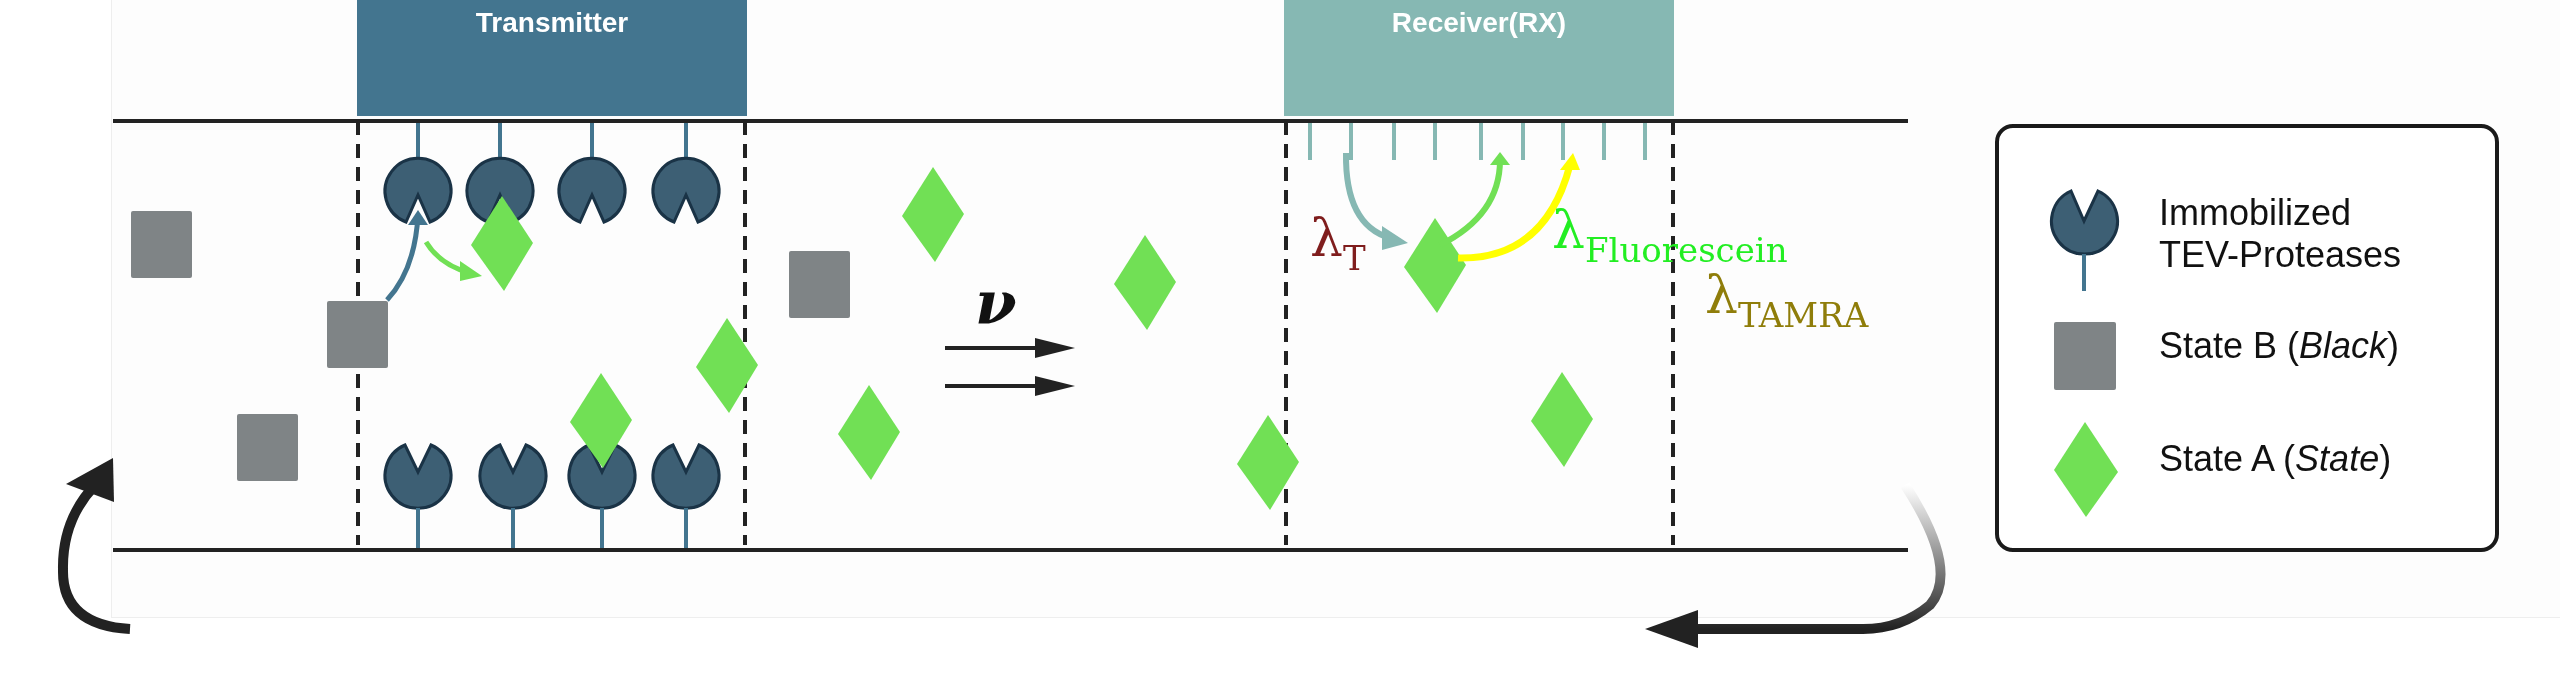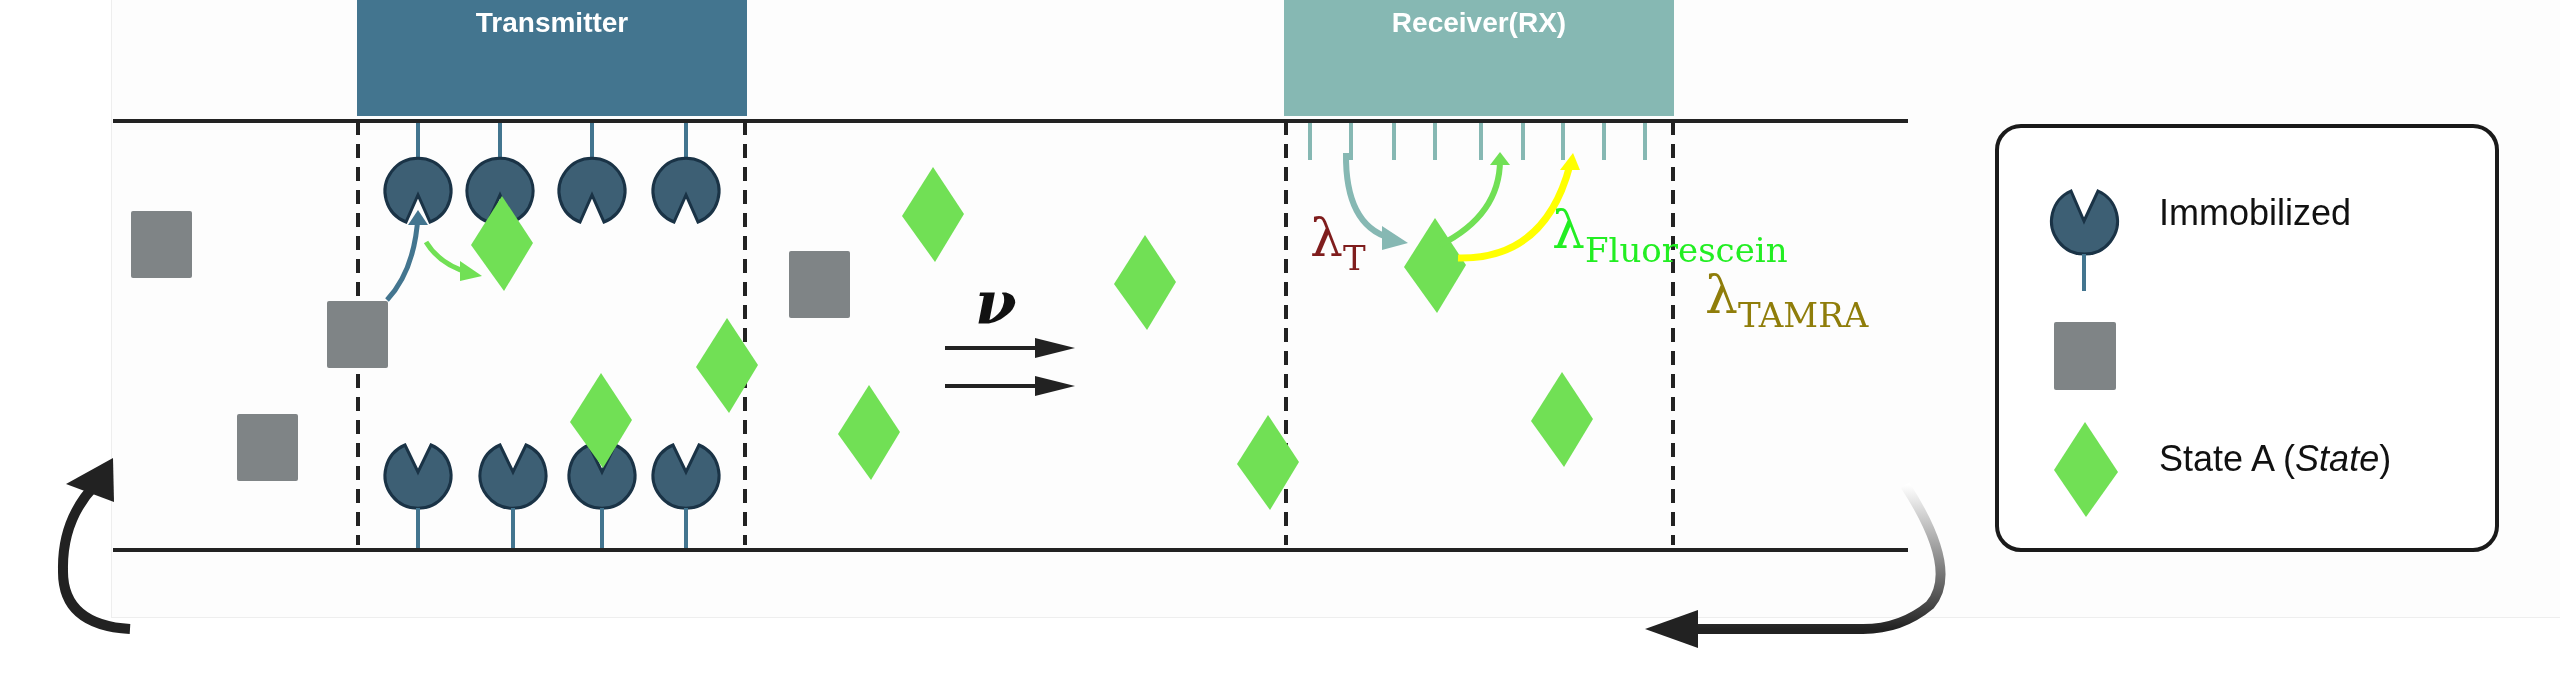--- a/index.html
+++ b/index.html
@@ -8,21 +8,21 @@
   .panel-bg { position: absolute; left: 111px; top: 0; width: 2449px; height: 617px; background: #fdfdfd; border-left: 1px solid #eeeeee; border-bottom: 1px solid #eeeeee; }
   .hdr { position: absolute; top: 0; height: 116px; color: #ffffff; font-weight: bold; font-size: 28px; line-height: 46px; text-align: center; display: flex; flex-direction: row; justify-content: center; }
   .hdr-tx { left: 357px; width: 390px; background: #43758f; }
   .hdr-rx { left: 1284px; width: 390px; background: #86b8b3; }
   .lbl { position: absolute; font-family: "DejaVu Serif", serif; white-space: nowrap; }
   .lam-t { left: 1310px; top: 208px; font-size: 52px; color: #7f1d1d; }
   .lam-t sub, .lam-f sub, .lam-tam sub { font-size: 34px; vertical-align: -14px; }
   .lam-f { left: 1552px; top: 200px; font-size: 52px; color: #22ee22; }
   .lam-tam { left: 1705px; top: 265px; font-size: 52px; color: #8f7d0a; }
   .nu { left: 975px; top: 268px; font-size: 60px; font-style: italic; font-weight: bold; color: #111111; }
-  .legend { position: absolute; left: 1995px; top: 124px; width: 504px; height: 428px; border: 4px solid #1a1a1a; border-radius: 26px; background: #ffffff; box-sizing: border-box; }
+  .legend { position: absolute; left: 1995px; top: 124px; width: 504px; height: 428px; border: 4px solid #1a1a1a; border-radius: 18px; background: #ffffff; box-sizing: border-box; }
   .leg-text { position: absolute; left: 160px; font-size: 36px; line-height: 42px; color: #111111; }
   .leg-t1 { top: 64px; }
   .leg-t2 { top: 197px; }
   .leg-t3 { top: 310px; }
   .leg-text i { font-style: italic; }
 </style>
 </head>
 <body>
 
 <div id="stage">
@@ -149,20 +149,22 @@
   <div class="lbl lam-f"><span>λ</span><sub>Fluorescein</sub></div>
   <div class="lbl lam-tam"><span>λ</span><sub>TAMRA</sub></div>
 
   <div class="legend">
     <svg width="80" height="120" style="position:absolute;left:45px;top:50px;">
       <path d="M 27 13 A 33 33 0 1 0 54 13 L 40 43 Z" fill="#3d5f74" stroke="#1a3346" stroke-width="3"></path>
       <line x1="40" y1="76" x2="40" y2="113" stroke="#43758f" stroke-width="4"></line>
     </svg>
     <div class="leg-text leg-t1">
       <div>Immobilized</div>
+      <div>TEV-Proteases</div>
     </div>
     <div style="position:absolute;left:55px;top:194px;width:62px;height:68px;background:#7f8486;border-radius:2px;"></div>
+    <div class="leg-text leg-t2"><span>State B (</span><i>Black</i><span>)</span></div>
     <svg width="70" height="100" style="position:absolute;left:53px;top:292px;">
       <polygon points="33,2 66,52 34,97 2,50" fill="#71e055"></polygon>
     </svg>
     <div class="leg-text leg-t3"><span>State A (</span><i>State</i><span>)</span></div>
   </div>
 </div>
 
 </body></html>

